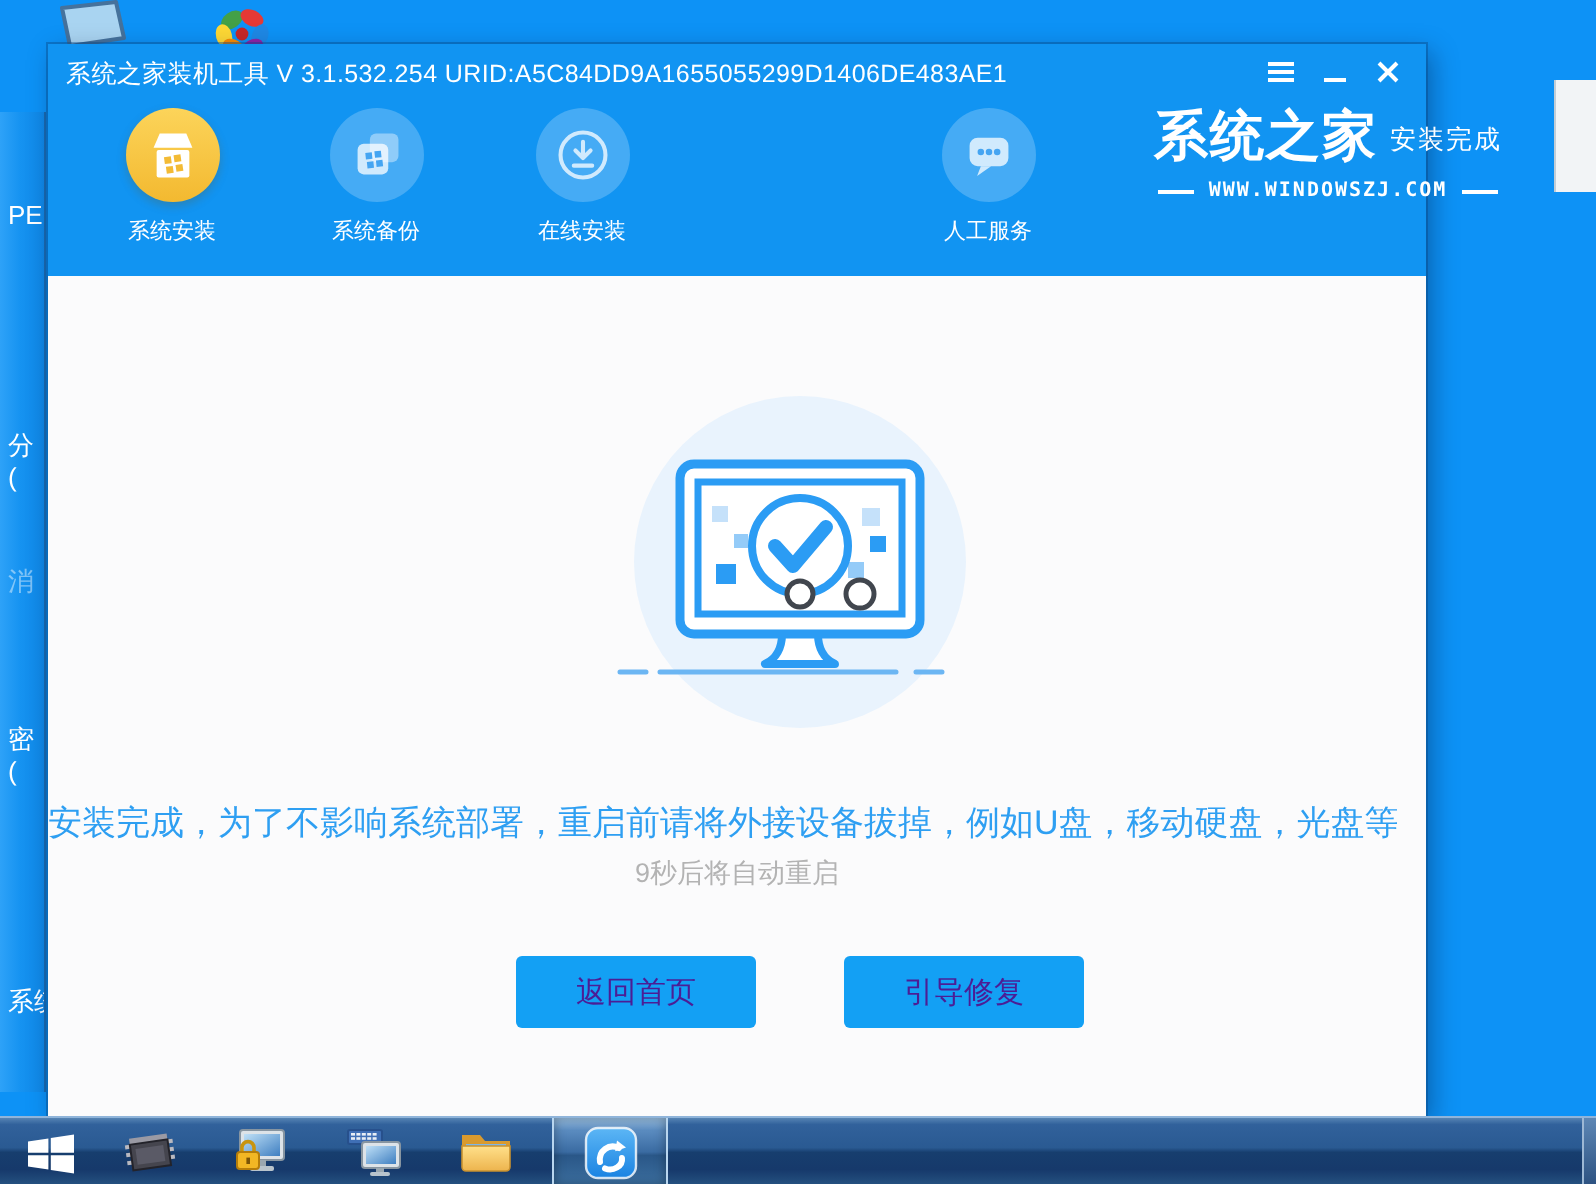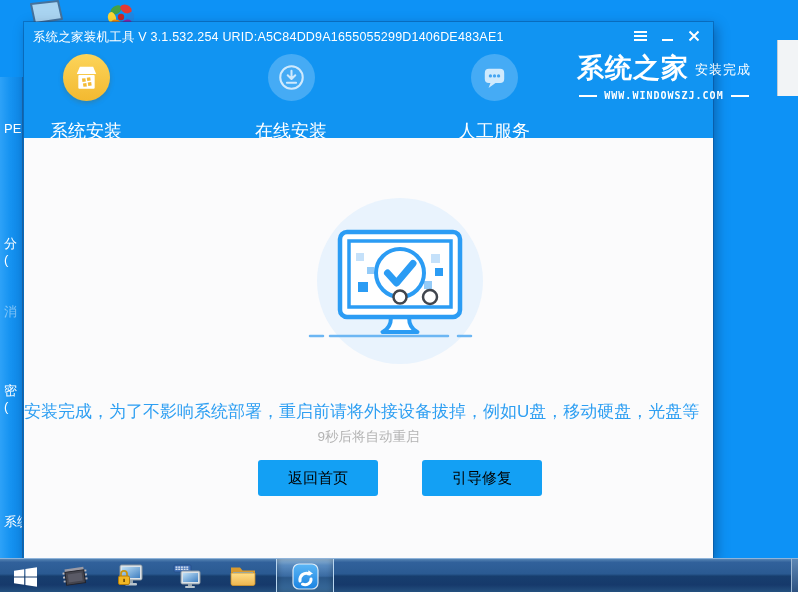--- a/index.html
+++ b/index.html
@@ -6,21 +6,21 @@
   html,body{width:798px;height:592px;overflow:hidden}
   body{position:relative;background:#0d92f6;font-family:"Liberation Sans","DejaVu Sans",sans-serif;}
   .abs{position:absolute}
 
   
   #desktop-icon-monitor{left:26px;top:0;width:40px;height:26px}
   #desktop-icon-flower{left:104px;top:2px;width:34px;height:28px}
   #bg-window-right{left:777px;top:40px;width:21px;height:56px;background:#f2f4f6;border-left:1px solid #c2cdd6}
 
   
-  #bg-window{left:0;top:77px;width:23px;height:490px;
+  #bg-window{left:0;top:56px;width:23px;height:490px;
     background:linear-gradient(90deg,#2ea2f8 0%,#1693f1 45%,#0f88e8 100%);
     border-right:1px solid rgba(0,40,90,.45);overflow:hidden}
   #bg-window .frag{position:absolute;left:4px;color:#fff;font-size:13px;white-space:nowrap}
   .frag-pe{top:44px;font-size:14px}
   .frag-fen{top:158px}
   .frag-paren1{top:175px}
   .frag-xiao{top:226px;opacity:.45}
   .frag-mi{top:305px}
   .frag-paren2{top:322px}
   .frag-xitong{top:436px;font-size:12px}
@@ -30,37 +30,37 @@
     box-shadow:0 0 0 1px rgba(8,70,130,.4),3px 4px 12px rgba(0,10,40,.35)}
   #header{position:absolute;left:0;top:0;width:100%;height:116px;background:#1194f2}
   #title-text{position:absolute;left:9px;top:7px;font-size:12.5px;color:#fff;letter-spacing:.2px;white-space:nowrap}
   .winctl{position:absolute;top:6px;width:18px;height:15px;display:flex;align-items:center;justify-content:center;cursor:pointer}
   #ctl-menu{right:64px}#ctl-min{right:37px}#ctl-close{right:10px}
 
   
   .nav-item{position:absolute;top:32px;width:88px;text-align:center;cursor:pointer}
   .nav-item .circ{width:47px;height:47px;border-radius:50%;margin:0 auto;display:flex;align-items:center;justify-content:center;background:rgba(255,255,255,.22)}
   .nav-item.active .circ{background:linear-gradient(180deg,#fcd45a 0%,#f3b930 100%);box-shadow:0 2px 5px rgba(120,80,0,.25)}
-  .nav-label{display:block;margin-top:18px;font-size:18px;color:#fff}
+  .nav-label{display:block;margin-top:7px;font-size:11px;color:#fff}
   #nav-0{left:18px}#nav-1{left:120px}#nav-2{left:223px}#nav-3{left:324px}#nav-4{left:426px}
 
   
   #brand{position:absolute;left:524px;top:33px;width:232px;color:#fff;text-align:center}
   #brand-row{display:flex;align-items:flex-end;justify-content:center}
   #brand-name{font-size:27px;font-weight:bold;letter-spacing:1px;line-height:1}
   #brand-sub{font-size:13px;margin-left:6px;margin-bottom:3px;letter-spacing:1px}
   #brand-site{display:flex;align-items:center;justify-content:center;margin-top:8px;font-family:"DejaVu Sans Mono","Liberation Mono",monospace;font-size:10px;font-weight:bold;letter-spacing:1px}
   #brand-site .dash{display:inline-block;width:18px;height:2px;background:#fff;margin:0 7px}
 
   
   #content{position:absolute;left:0;top:116px;width:100%;height:420px;background:#fbfbfc}
   #illus{position:absolute;left:256px;top:52px;width:240px;height:190px}
   #msg{position:absolute;left:0;top:262px;width:100%;color:#2e9ff2;font-size:17px}
   #countdown{position:absolute;left:0;top:290px;width:100%;text-align:center;color:#b3b3b3;font-size:13.5px}
-  .btn{position:absolute;top:322px;width:120px;height:36px;border:none;border-radius:3px;background:#13a0f4;color:#000000;font-size:15px;font-family:inherit;cursor:pointer}
+  .btn{position:absolute;top:340px;width:120px;height:36px;border:none;border-radius:3px;background:#13a0f4;color:#4c1d95;font-size:15px;font-family:inherit;cursor:pointer}
   #btn-home{left:234px}#btn-reboot{left:398px}
 
   
   #taskbar{left:0;top:558px;width:798px;height:34px;
     background:linear-gradient(180deg,#7fa8d4 0,#5684b4 0,#31619b 10%,#2a5a92 45%,#173e6e 52%,#16396b 78%,#24507f 100%);
     border-top:1px solid #8fb4da}
   .tb-i{position:absolute;top:3px;height:28px;display:flex;align-items:center;justify-content:center;cursor:pointer}
   #start-button{left:8px;width:34px}
   #tb-chip{left:58px;width:34px}
   #tb-lock{left:112px;width:36px}
@@ -131,20 +131,35 @@
             <rect x="19" y="23.5" width="3.4" height="3.4"></rect>
               <rect x="23.8" y="23.2" width="3.4" height="3.4"></rect>
             <rect x="19.3" y="28.3" width="3.4" height="3.4"></rect>
               <rect x="24.1" y="28" width="3.4" height="3.4"></rect>
           </g>
         </svg>
       </div>
       <span class="nav-label">系统安装</span>
     </div>
 
+    <div class="nav-item" id="nav-1">
+      <div class="circ">
+        <svg width="47" height="47" viewBox="0 0 46 46">
+          <rect x="19.5" y="12.5" width="14" height="14" rx="3" fill="rgba(255,255,255,.4)"></rect>
+          <rect x="13.5" y="17.5" width="15" height="15" rx="3" fill="rgba(255,255,255,.75)"></rect>
+          <g transform="rotate(-6 21 25)" fill="#45a5f2">
+            <rect x="17.6" y="21.6" width="3.2" height="3.2"></rect>
+              <rect x="22.1" y="21.3" width="3.2" height="3.2"></rect>
+            <rect x="17.9" y="26.1" width="3.2" height="3.2"></rect>
+              <rect x="22.4" y="25.8" width="3.2" height="3.2"></rect>
+          </g>
+        </svg>
+      </div>
+      <span class="nav-label">系统备份</span>
+    </div>
 
     <div class="nav-item" id="nav-2">
       <div class="circ">
         <svg width="47" height="47" viewBox="0 0 46 46">
           <circle cx="23" cy="23" r="11" stroke="rgba(255,255,255,.75)" stroke-width="2" fill="none"></circle>
           <path d="M23 16.5 v7.5 M19.3 20.8 L23 24.5 l3.7 -3.7 M18.5 28.2 h9" stroke="rgba(255,255,255,.75)" stroke-width="2" fill="none" stroke-linecap="round" stroke-linejoin="round"></path>
         </svg>
       </div>
       <span class="nav-label">在线安装</span>
     </div>

